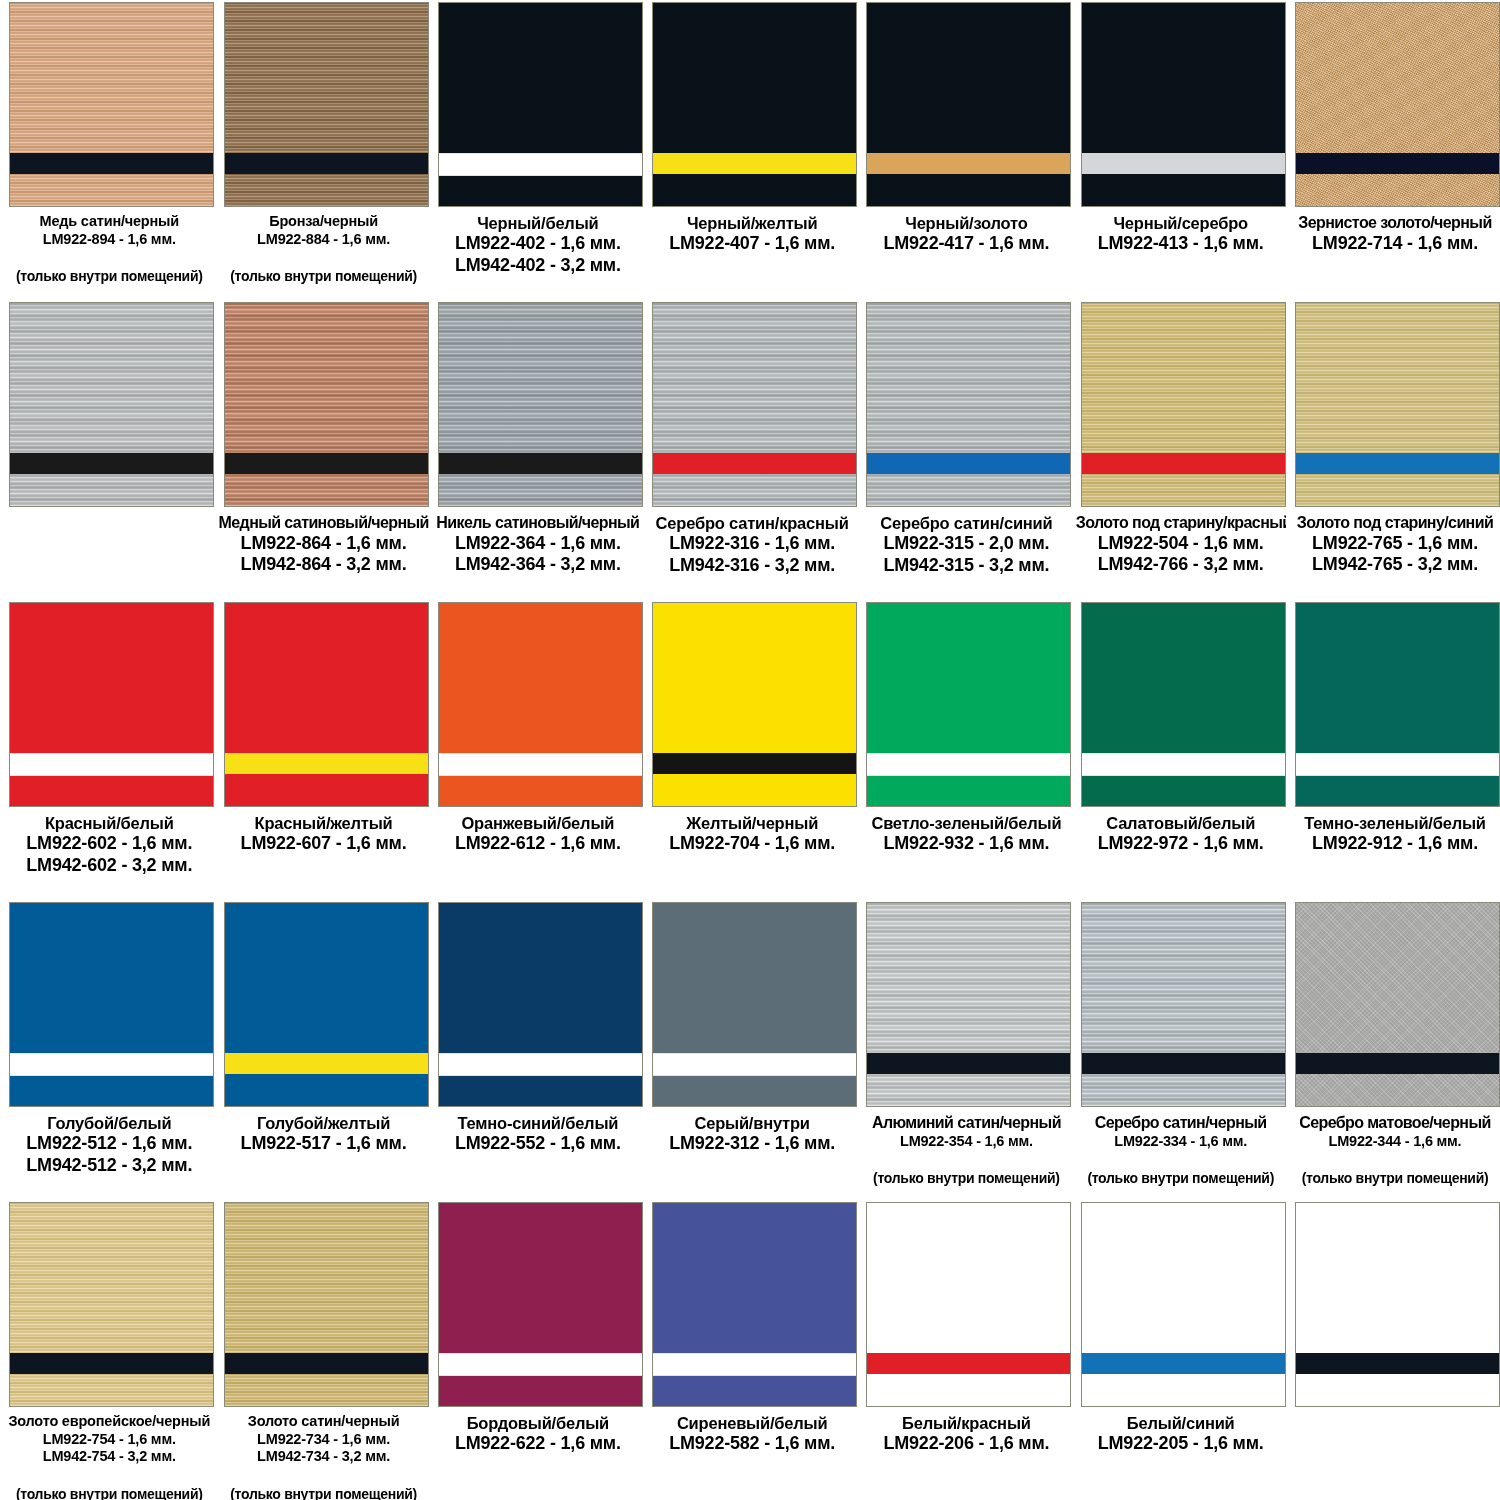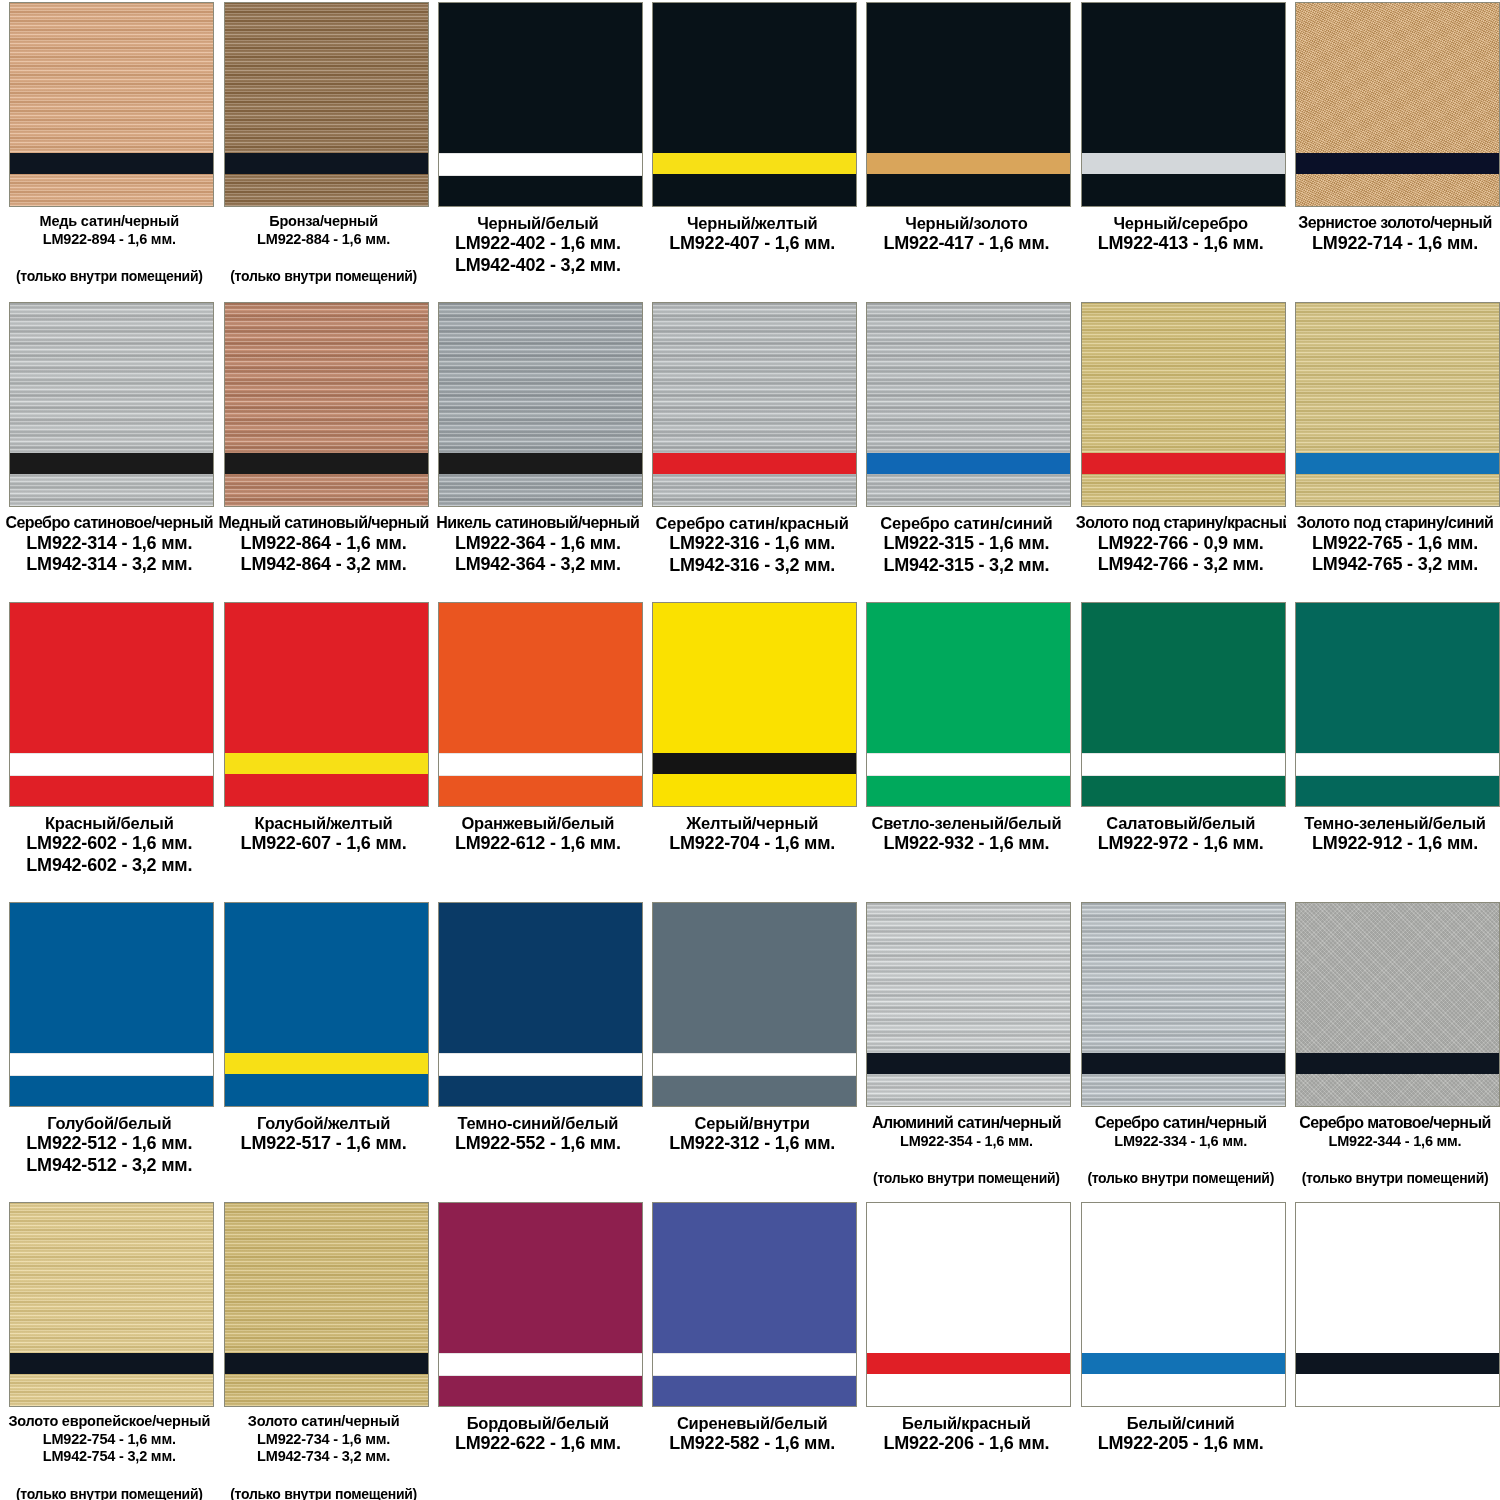--- a/index.html
+++ b/index.html
@@ -175,25 +175,20 @@
       <div class="caption">
         <span class="cap-line cap-name">Зернистое золото/черный</span>
         <span class="cap-line cap-code">LM922-714 - 1,6 мм.</span>
       </div>
     </div>
     <div class="cell squeeze">
       <div class="swatch tex-brush2" style="background: rgb(201, 205, 206);">
         <div class="face"></div>
         <div class="core" style="background: rgb(26, 26, 26);"></div>
       </div>
-      <div class="caption">
-        <span class="cap-line cap-name">Серебро сатиновое/черный</span>
-        <span class="cap-line cap-code">LM922-314 - 1,6 мм.</span>
-        <span class="cap-line cap-code">LM942-314 - 3,2 мм.</span>
-      </div>
     </div>
     <div class="cell squeeze">
       <div class="swatch tex-brush2" style="background: rgb(201, 138, 107);">
         <div class="face"></div>
         <div class="core" style="background: rgb(26, 26, 26);"></div>
       </div>
       <div class="caption">
         <span class="cap-line cap-name">Медный сатиновый/черный</span>
         <span class="cap-line cap-code">LM922-864 - 1,6 мм.</span>
         <span class="cap-line cap-code">LM942-864 - 3,2 мм.</span>
@@ -221,32 +216,32 @@
         <span class="cap-line cap-code">LM942-316 - 3,2 мм.</span>
       </div>
     </div>
     <div class="cell">
       <div class="swatch tex-brush2" style="background: rgb(195, 200, 202);">
         <div class="face"></div>
         <div class="core" style="background: rgb(16, 103, 180);"></div>
       </div>
       <div class="caption">
         <span class="cap-line cap-name">Серебро сатин/синий</span>
-        <span class="cap-line cap-code">LM922-315 - 1,6 мм.</span>
+        <span class="cap-line cap-code">LM922-315 - 2,0 мм.</span>
         <span class="cap-line cap-code">LM942-315 - 3,2 мм.</span>
       </div>
     </div>
     <div class="cell squeeze">
       <div class="swatch tex-brush" style="background: rgb(215, 193, 115);">
         <div class="face"></div>
         <div class="core" style="background: rgb(224, 31, 38);"></div>
       </div>
       <div class="caption">
         <span class="cap-line cap-name">Золото под старину/красный</span>
-        <span class="cap-line cap-code">LM922-766 - 0,9 мм.</span>
+        <span class="cap-line cap-code">LM922-504 - 1,6 мм.</span>
         <span class="cap-line cap-code">LM942-766 - 3,2 мм.</span>
       </div>
     </div>
     <div class="cell squeeze">
       <div class="swatch tex-brush" style="background: rgb(217, 197, 125);">
         <div class="face"></div>
         <div class="core" style="background: rgb(18, 114, 181);"></div>
       </div>
       <div class="caption">
         <span class="cap-line cap-name">Золото под старину/синий</span>

